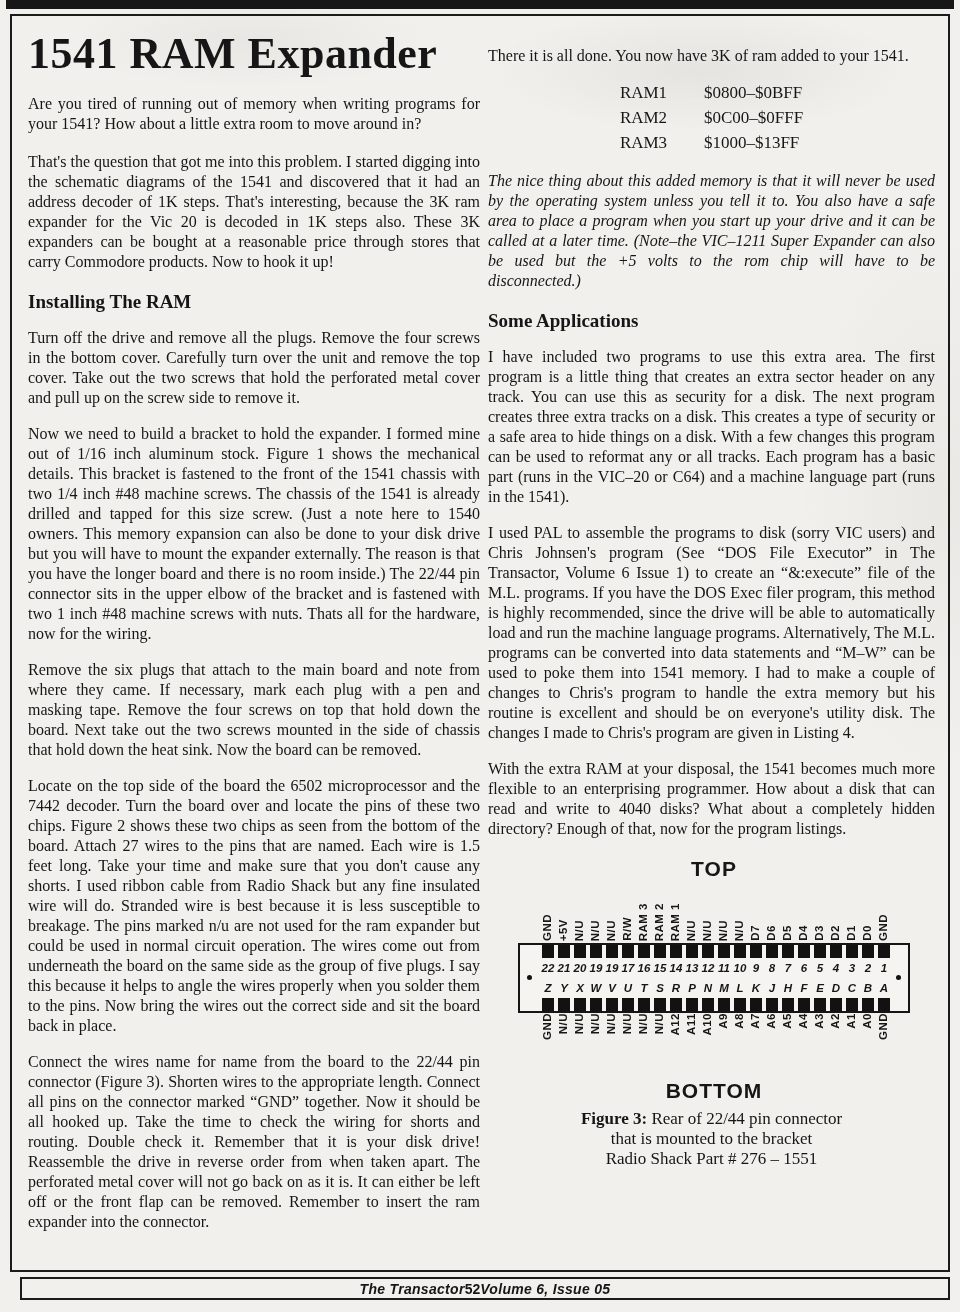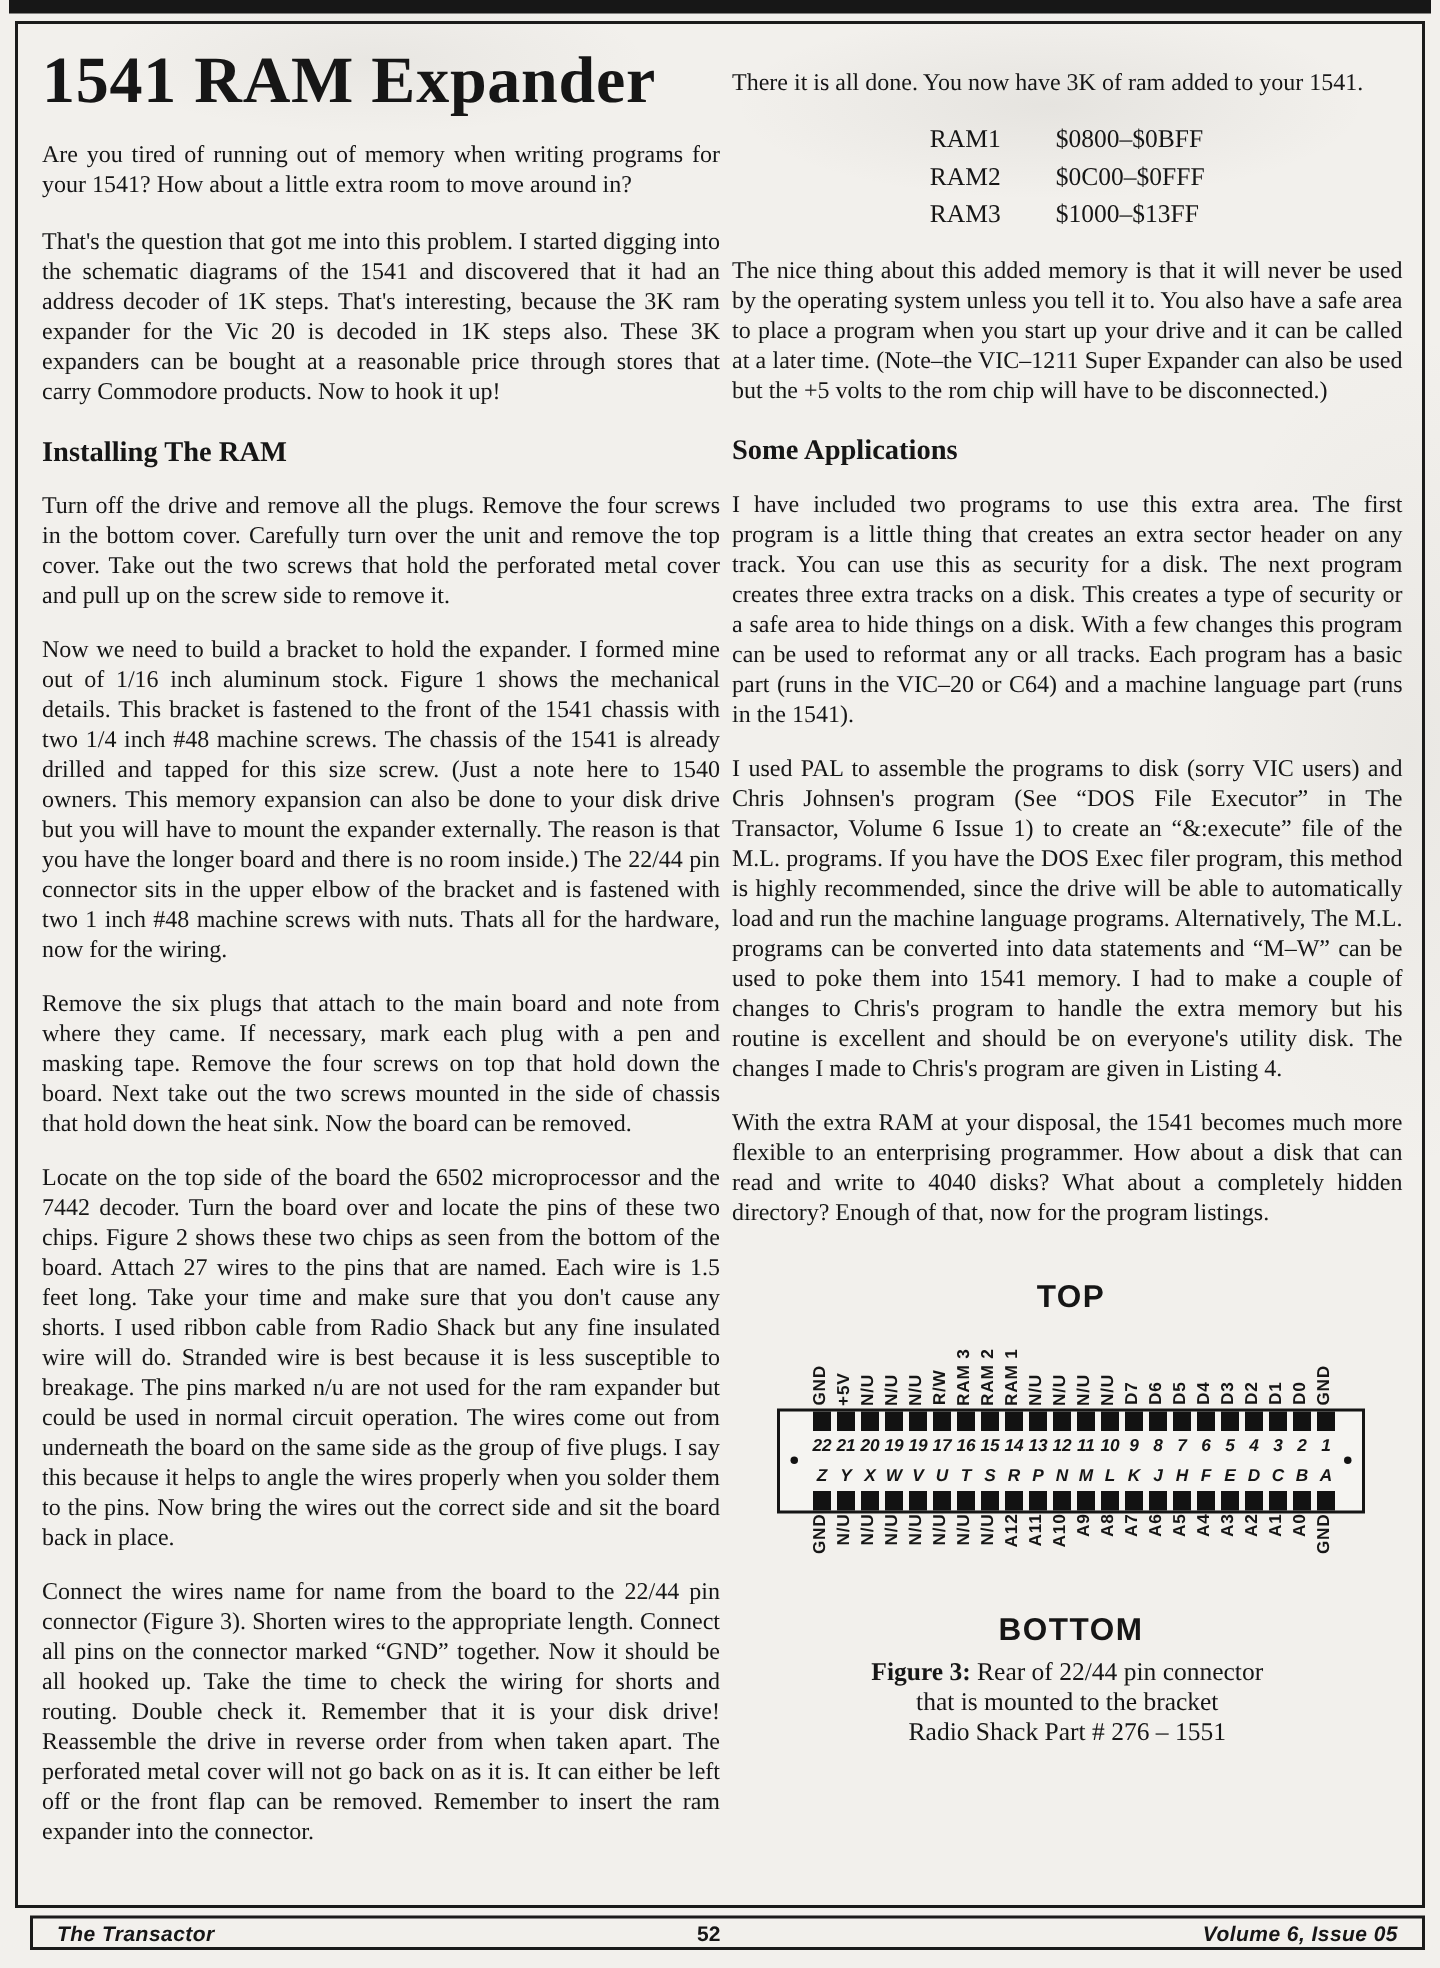--- a/index.html
+++ b/index.html
@@ -28,24 +28,24 @@
   .intro{margin:60px 0 0 0;}
   p.para{margin:16px 0 0 0;}
   p.p1{margin-top:18px;}
   h3.sect{font-size:19px;margin:20px 0 0 0;font-weight:bold;text-align:left;}
   .lc-p2{margin-top:18px;} .lc-p3{margin-top:16px;} .lc-p4{margin-top:16px;}
   .lc-p5{margin-top:17px;} .lc-p6{margin-top:13px;}
   .rc-p1{margin-top:136px;}
   .ram-table{margin:14px auto 0 auto;width:fit-content;font-size:17px;line-height:25px;text-align:left;}
   .ram-row{display:flex;gap:32px;}
   .ram-row span:first-child{width:52px;}
-  .rc-p2{margin-top:12px;} .rc-p3{margin-top:18px;} .rc-p4{margin-top:18px;} .rc-p5{margin-top:14px;}
+  .rc-p2{margin-top:12px;font-style:italic;} .rc-p3{margin-top:18px;} .rc-p4{margin-top:18px;} .rc-p5{margin-top:14px;}
 
   
-  .fig{margin-top:36px;text-align:center;}
+  .fig{margin-top:20px;text-align:center;}
   .fig-cap-word{font-family:"Liberation Sans", sans-serif;font-weight:bold;font-size:21px;letter-spacing:1px;}
   .conn-wrap{width:392px;margin:4px 0 0 30px;}
   .grid-row{display:flex;}
   .grid-row .cell{flex:1;display:flex;justify-content:center;}
   .labels-row{padding:0 18px 0 22px;height:62px;}
   .labels-top .cell{align-items:flex-end;}
   .labels-bottom .cell{align-items:flex-start;}
   .vlabel{
     writing-mode:vertical-rl;transform:rotate(180deg);
     font-family:"Liberation Sans", sans-serif;font-weight:bold;
@@ -61,21 +61,21 @@
   .hole{position:absolute;width:5px;height:5px;border-radius:50%;background:#121212;top:calc(50% - 3px);}
   .hole-l{left:7px;} .hole-r{right:7px;}
   .fig-bottom{margin-top:6px;}
   .caption{margin-top:8px;font-size:17px;line-height:20px;text-align:center;}
   .caption b{font-weight:bold;}
 
   
   .footer{
     position:absolute;left:20px;right:10px;top:1277px;height:23px;
     border:2px solid #1b1b1b;box-sizing:border-box;
-    display:flex;align-items:center;justify-content:space-between;
+    display:flex;align-items:center;justify-content:center;
     padding:0 16px;font-family:"Liberation Sans", sans-serif;
     font-weight:bold;font-size:14px;
   }
   .footer .brand,.footer .issue{font-style:italic;letter-spacing:.3px;}
 </style>
 </head>
 <body>
 
 <div class="paper"></div>
 <div class="top-bar"></div>

